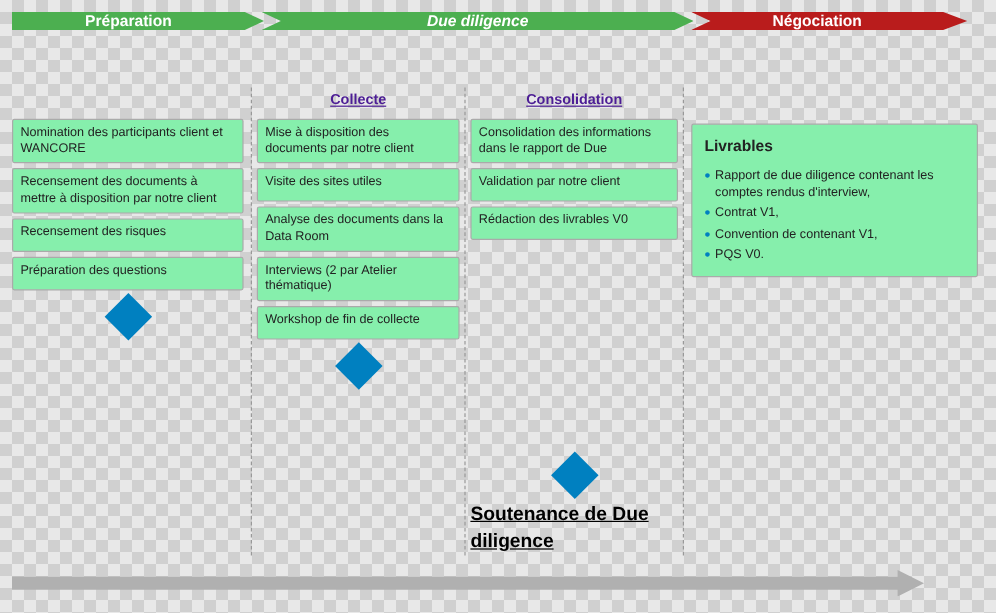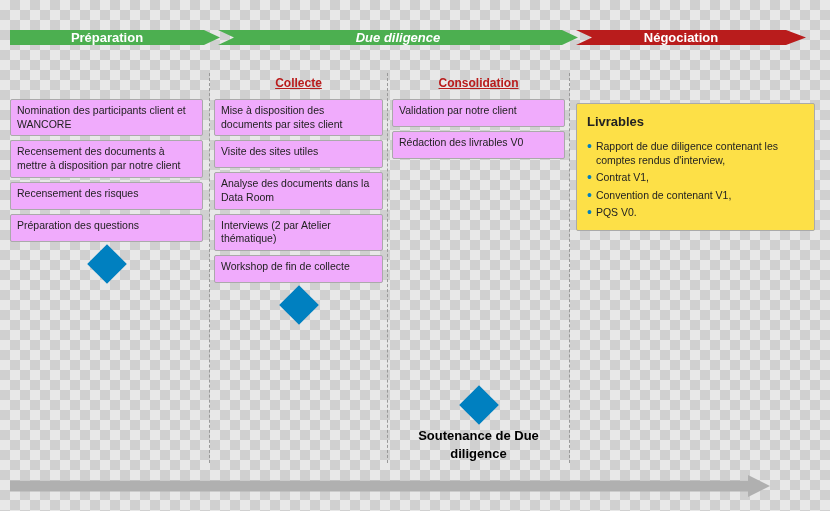--- a/index.html
+++ b/index.html
@@ -33,21 +33,21 @@
       top: 10px;
       left: 10px;
       width: 805px;
       height: 490px;
       z-index: 1;
     }
 
     
     .arrow-row {
       display: flex;
-      align-items: center;
+      align-items: flex-start;
       height: 55px;
       margin-bottom: 8px;
       position: relative;
     }
 
     .arrow-banner {
       display: flex;
       align-items: center;
       justify-content: center;
       font-weight: bold;
@@ -116,26 +116,26 @@
       display: flex;
       flex-direction: column;
       padding-left: 6px;
     }
 
     .section-header {
       text-align: center;
       font-weight: bold;
       font-size: 12px;
       padding: 3px 0 5px 0;
-      color: #b91c1c;
+      color: #4c1d95;
       text-decoration: underline;
     }
 
     .task-box {
-      background: #f0abfc;
+      background: #86efac;
       border: 1px solid #aaa;
       border-radius: 2px;
       padding: 4px 6px;
       font-size: 10.5px;
       line-height: 1.3;
       color: #222;
       min-height: 28px;
     }
 
     
@@ -148,21 +148,21 @@
 
     .diamond {
       width: 28px;
       height: 28px;
       background: #0080c0;
       transform: rotate(45deg);
     }
 
     
     .livrables-box {
-      background: #fde047;
+      background: #86efac;
       border: 1px solid #aaa;
       border-radius: 2px;
       padding: 8px 10px;
       font-size: 10.5px;
       line-height: 1.6;
       color: #222;
       margin-top: 30px;
     }
 
     .livrables-title {
@@ -182,24 +182,24 @@
 
     .bullet {
       color: #0080c0;
       font-size: 14px;
       line-height: 1.1;
     }
 
     
     .soutenance-text {
       font-weight: bold;
-      font-size: 13px;
-      text-align: center;
+      font-size: 16px;
       margin-top: 4px;
       line-height: 1.4;
+      text-decoration: underline;
     }
 
     
     .bottom-arrow-row {
       margin-top: 8px;
       display: flex;
       align-items: center;
       height: 30px;
     }
 
@@ -248,32 +248,33 @@
       <div class="task-box">Recensement des documents à mettre à disposition par notre client</div>
       <div class="task-box">Recensement des risques</div>
       <div class="task-box">Préparation des questions</div>
       <div class="diamond-container">
         <div class="diamond"></div>
       </div>
     </div>
 
     <div class="col-collecte">
       <div class="section-header">Collecte</div>
-      <div class="task-box">Mise à disposition des documents par sites client</div>
+      <div class="task-box">Mise à disposition des documents par notre client</div>
       <div class="task-box">Visite des sites utiles</div>
       <div class="task-box">Analyse des documents dans la Data Room</div>
       <div class="task-box">Interviews (2 par Atelier thématique)</div>
       <div class="task-box">Workshop de fin de collecte</div>
       <div class="diamond-container">
         <div class="diamond"></div>
       </div>
     </div>
 
     <div class="col-consolidation" style="border-right:1px dashed #999;">
       <div class="section-header">Consolidation</div>
+      <div class="task-box">Consolidation des informations dans le rapport de Due</div>
       <div class="task-box">Validation par notre client</div>
       <div class="task-box">Rédaction des livrables V0</div>
       <div style="flex:1;"></div>
       <div class="soutenance-col">
         <div class="diamond-container">
           <div class="diamond"></div>
         </div>
         <div class="soutenance-text">Soutenance de Due diligence</div>
       </div>
     </div>

